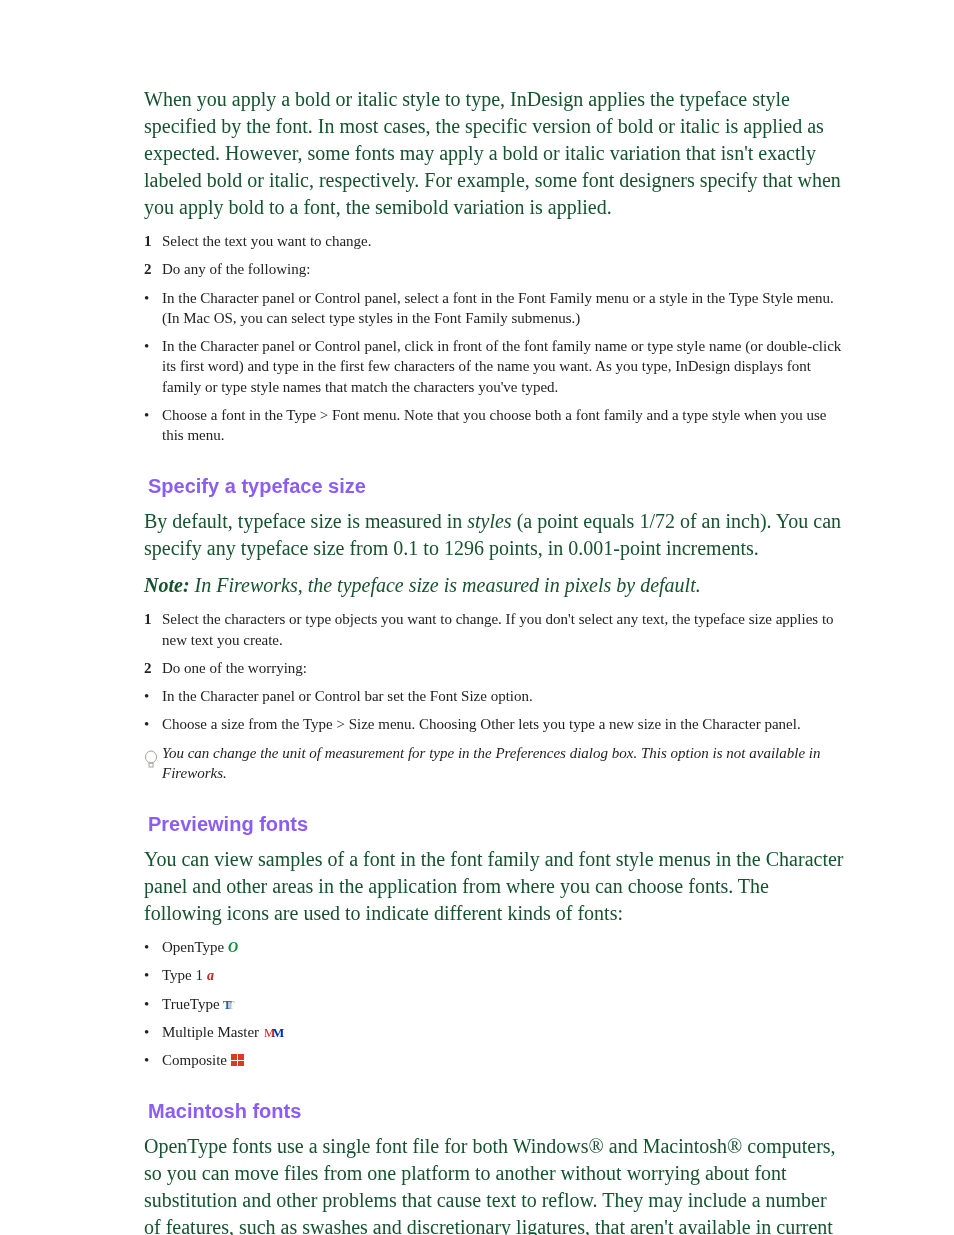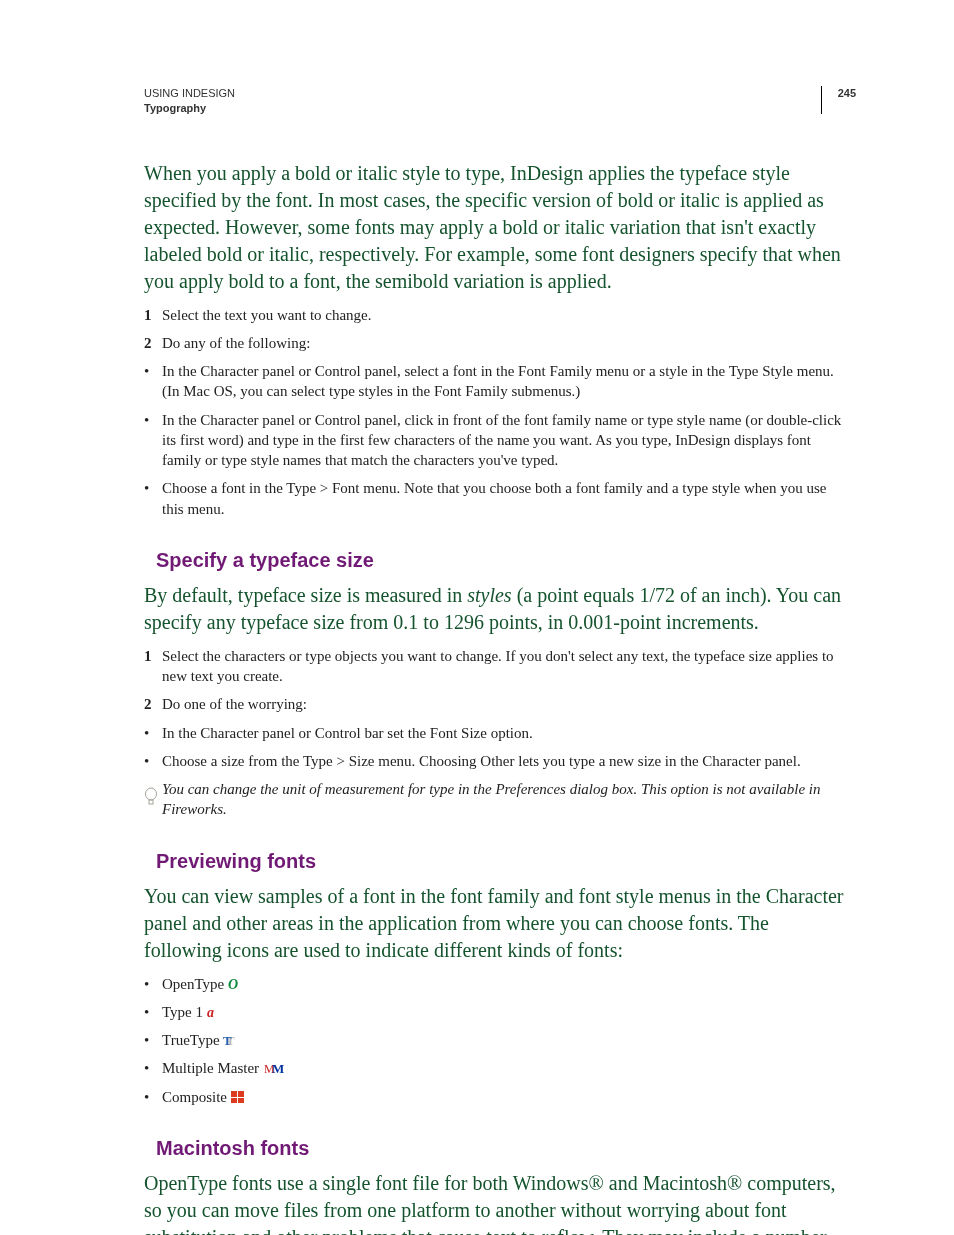--- a/index.html
+++ b/index.html
@@ -57,22 +57,22 @@
   .numlist .num {
     font-weight: 700;
     width: 18px; flex: none;
   }
   .bulletlist .dot { width: 18px; flex: none; }
   .numlist .txt, .bulletlist .txt { flex: 1; }
   .h2 {
     font-family: "Myriad Pro", "Segoe UI", Arial, sans-serif;
     font-weight: 700;
     font-size: 20px;
-    margin: 30px 0 10px 12px;
-    color: #701a75;
+    margin: 30px 0 10px 4px;
+    color: #8b5cf6;
   }
   .note-label { font-weight: 700; font-style: italic; }
   .note-text { font-style: italic; }
   .tip {
     display: flex;
     font-size: 15px;
     line-height: 1.35;
     margin: 4px 0 10px 0;
     align-items: center;
   }
@@ -92,25 +92,20 @@
     font-size: 13px;
     font-weight: 700;
     color: #8a8a8a;
   }
   em { font-style: italic; }
 </style>
 </head>
 <body>
 
 <div class="page">
-  <div class="running-head">
-    <div>USING INDESIGN</div>
-    <div class="section">Typography</div>
-    <div class="pageno">245</div>
-  </div>
 
   <p class="body-p">When you apply a bold or italic style to type, InDesign applies the typeface style specified by the font. In most cases, the specific version of bold or italic is applied as expected. However, some fonts may apply a bold or italic variation that isn't exactly labeled bold or italic, respectively. For example, some font designers specify that when you apply bold to a font, the semibold variation is applied.</p>
 
   <ol class="numlist">
     <li>
         <span class="num">1</span>
         <span class="txt">Select the text you want to change.</span>
       </li>
     <li>
         <span class="num">2</span>
@@ -128,20 +123,23 @@
       </li>
     <li>
         <span class="dot">•</span>
         <span class="txt">Choose a font in the Type &gt; Font menu. Note that you choose both a font family and a type style when you use this menu.</span>
       </li>
   </ul>
 
   <h2 class="h2">Specify a typeface size</h2>
   <p class="body-p">
     <span>By default, typeface size is measured in </span><em>styles</em><span> (a point equals 1/72 of an inch). You can specify any typeface size from 0.1 to 1296 points, in 0.001-point increments.</span>
+  </p>
+  <p class="body-p">
+    <span class="note-label">Note: </span><span class="note-text">In Fireworks, the typeface size is measured in pixels by default.</span>
   </p>
   <ol class="numlist">
     <li>
         <span class="num">1</span>
         <span class="txt">Select the characters or type objects you want to change. If you don't select any text, the typeface size applies to new text you create.</span>
       </li>
     <li>
         <span class="num">2</span>
         <span class="txt">Do one of the worrying:</span>
       </li>

